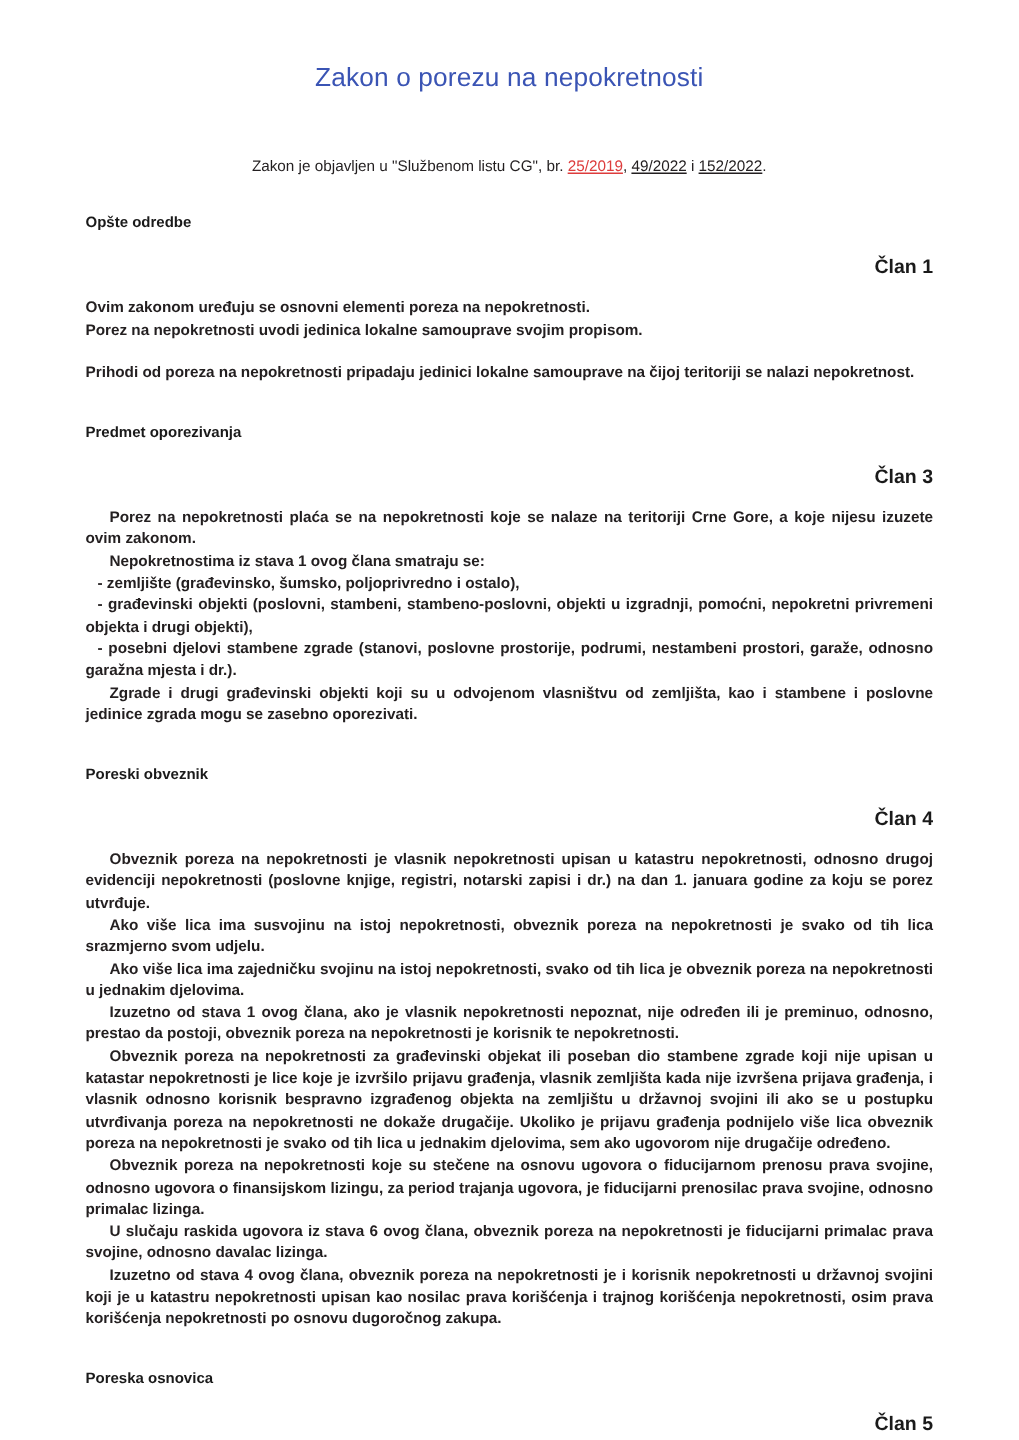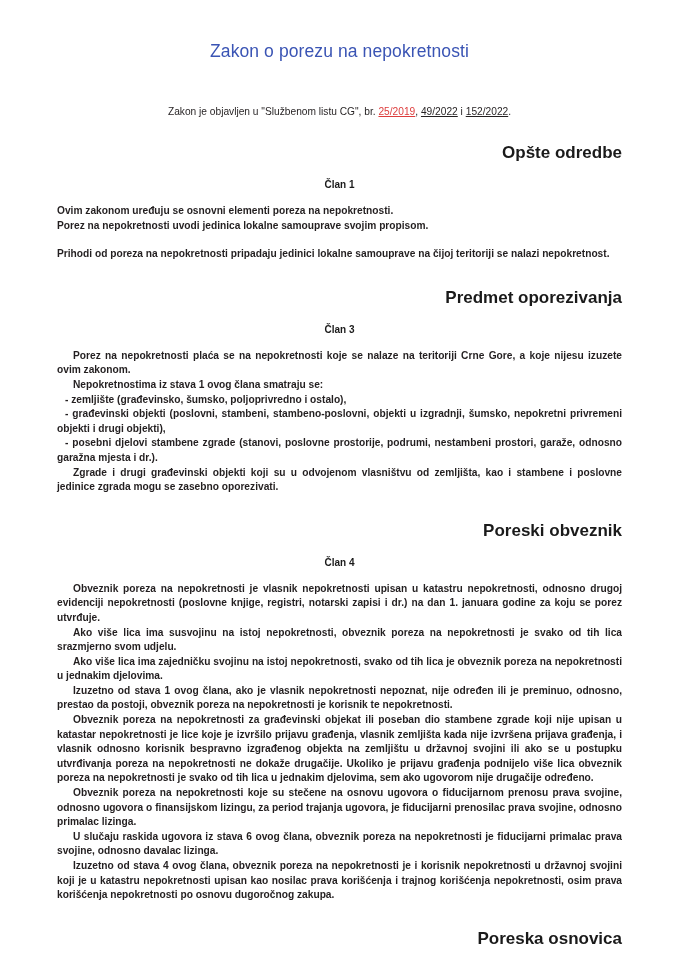--- a/index.html
+++ b/index.html
@@ -47,30 +47,30 @@
   }
   .link-red {
     color: #dd3c3c;
     text-decoration: underline;
   }
   .link-dark {
     color: #231f20;
   }
 
   .section-heading {
-    text-align: right;
-    font-size: 17px;
+    text-align: left;
+    font-size: 10px;
     font-weight: bold;
     margin: 0;
     padding-top: 26px;
     color: #1a1a1a;
   }
   .article-heading {
-    text-align: center;
-    font-size: 10px;
+    text-align: right;
+    font-size: 13px;
     font-weight: bold;
     margin: 0;
     padding-top: 16px;
     color: #1a1a1a;
   }
 
   .para-block {
     padding-top: 14px;
   }
   p.body-para {
@@ -117,21 +117,21 @@
       <p class="body-para flush nojust">Prihodi od poreza na nepokretnosti pripadaju jedinici lokalne samouprave na čijoj teritoriji se nalazi nepokretnost.</p>
     </div>
 
     <h2 class="section-heading">Predmet oporezivanja</h2>
 
     <h3 class="article-heading">Član 3</h3>
     <div class="para-block">
       <p class="body-para indent">Porez na nepokretnosti plaća se na nepokretnosti koje se nalaze na teritoriji Crne Gore, a koje nijesu izuzete ovim zakonom.</p>
       <p class="body-para indent nojust">Nepokretnostima iz stava 1 ovog člana smatraju se:</p>
       <p class="body-para dash nojust">- zemljište (građevinsko, šumsko, poljoprivredno i ostalo),</p>
-      <p class="body-para dash">- građevinski objekti (poslovni, stambeni, stambeno-poslovni, objekti u izgradnji, šumsko, nepokretni privremeni objekti i drugi objekti),</p>
+      <p class="body-para dash">- građevinski objekti (poslovni, stambeni, stambeno-poslovni, objekti u izgradnji, pomoćni, nepokretni privremeni objekta i drugi objekti),</p>
       <p class="body-para dash">- posebni djelovi stambene zgrade (stanovi, poslovne prostorije, podrumi, nestambeni prostori, garaže, odnosno garažna mjesta i dr.).</p>
       <p class="body-para indent">Zgrade i drugi građevinski objekti koji su u odvojenom vlasništvu od zemljišta, kao i stambene i poslovne jedinice zgrada mogu se zasebno oporezivati.</p>
     </div>
 
     <h2 class="section-heading">Poreski obveznik</h2>
 
     <h3 class="article-heading">Član 4</h3>
     <div class="para-block">
       <p class="body-para indent">Obveznik poreza na nepokretnosti je vlasnik nepokretnosti upisan u katastru nepokretnosti, odnosno drugoj evidenciji nepokretnosti (poslovne knjige, registri, notarski zapisi i dr.) na dan 1. januara godine za koju se porez utvrđuje.</p>
       <p class="body-para indent">Ako više lica ima susvojinu na istoj nepokretnosti, obveznik poreza na nepokretnosti je svako od tih lica srazmjerno svom udjelu.</p>

